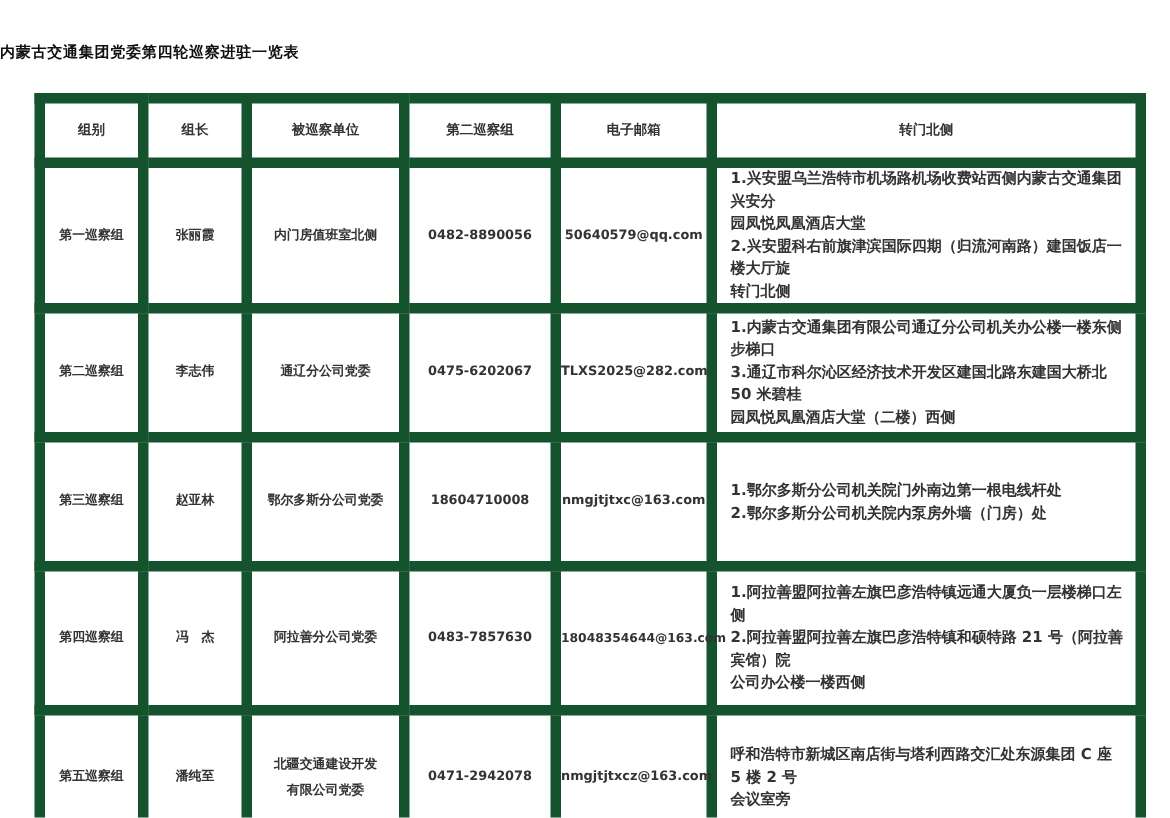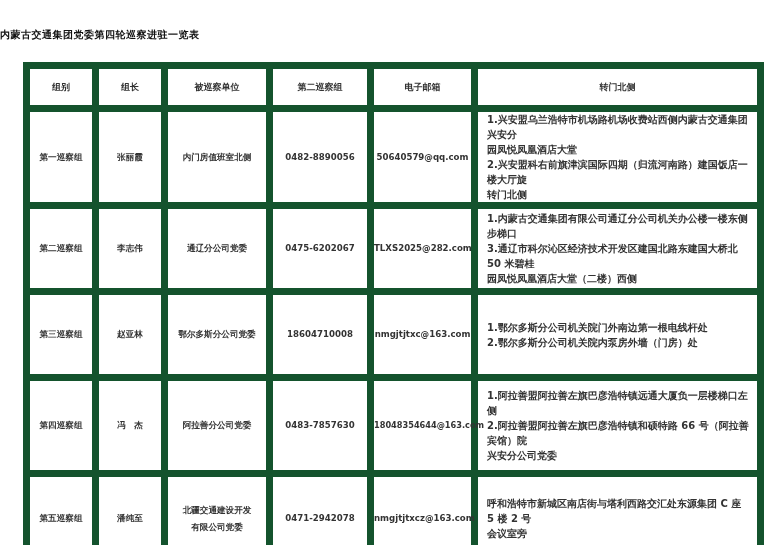--- a/index.html
+++ b/index.html
@@ -91,22 +91,22 @@
     <tr class="r4">
       <td>第四巡察组</td>
       <td>冯　杰</td>
       <td>
           <span class="line">阿拉善分公司党委</span>
         </td>
       <td>0483-7857630</td>
       <td style="font-size:8.2px;">18048354644@163.com</td>
       <td class="addr">
         <span class="line">1.阿拉善盟阿拉善左旗巴彦浩特镇远通大厦负一层楼梯口左侧</span>
-        <span class="line">2.阿拉善盟阿拉善左旗巴彦浩特镇和硕特路 66 号（阿拉善宾馆）院</span>
-        <span class="line">兴安分公司党委</span>
+        <span class="line">2.阿拉善盟阿拉善左旗巴彦浩特镇和硕特路 21 号（阿拉善宾馆）院</span>
+        <span class="line">公司办公楼一楼西侧</span>
       </td>
     </tr>
     <tr class="r5">
       <td>第五巡察组</td>
       <td>潘纯至</td>
       <td style="line-height:17px;">
         <span class="line">北疆交通建设开发</span>
         <span class="line">有限公司党委</span>
       </td>
       <td>0471-2942078</td>

